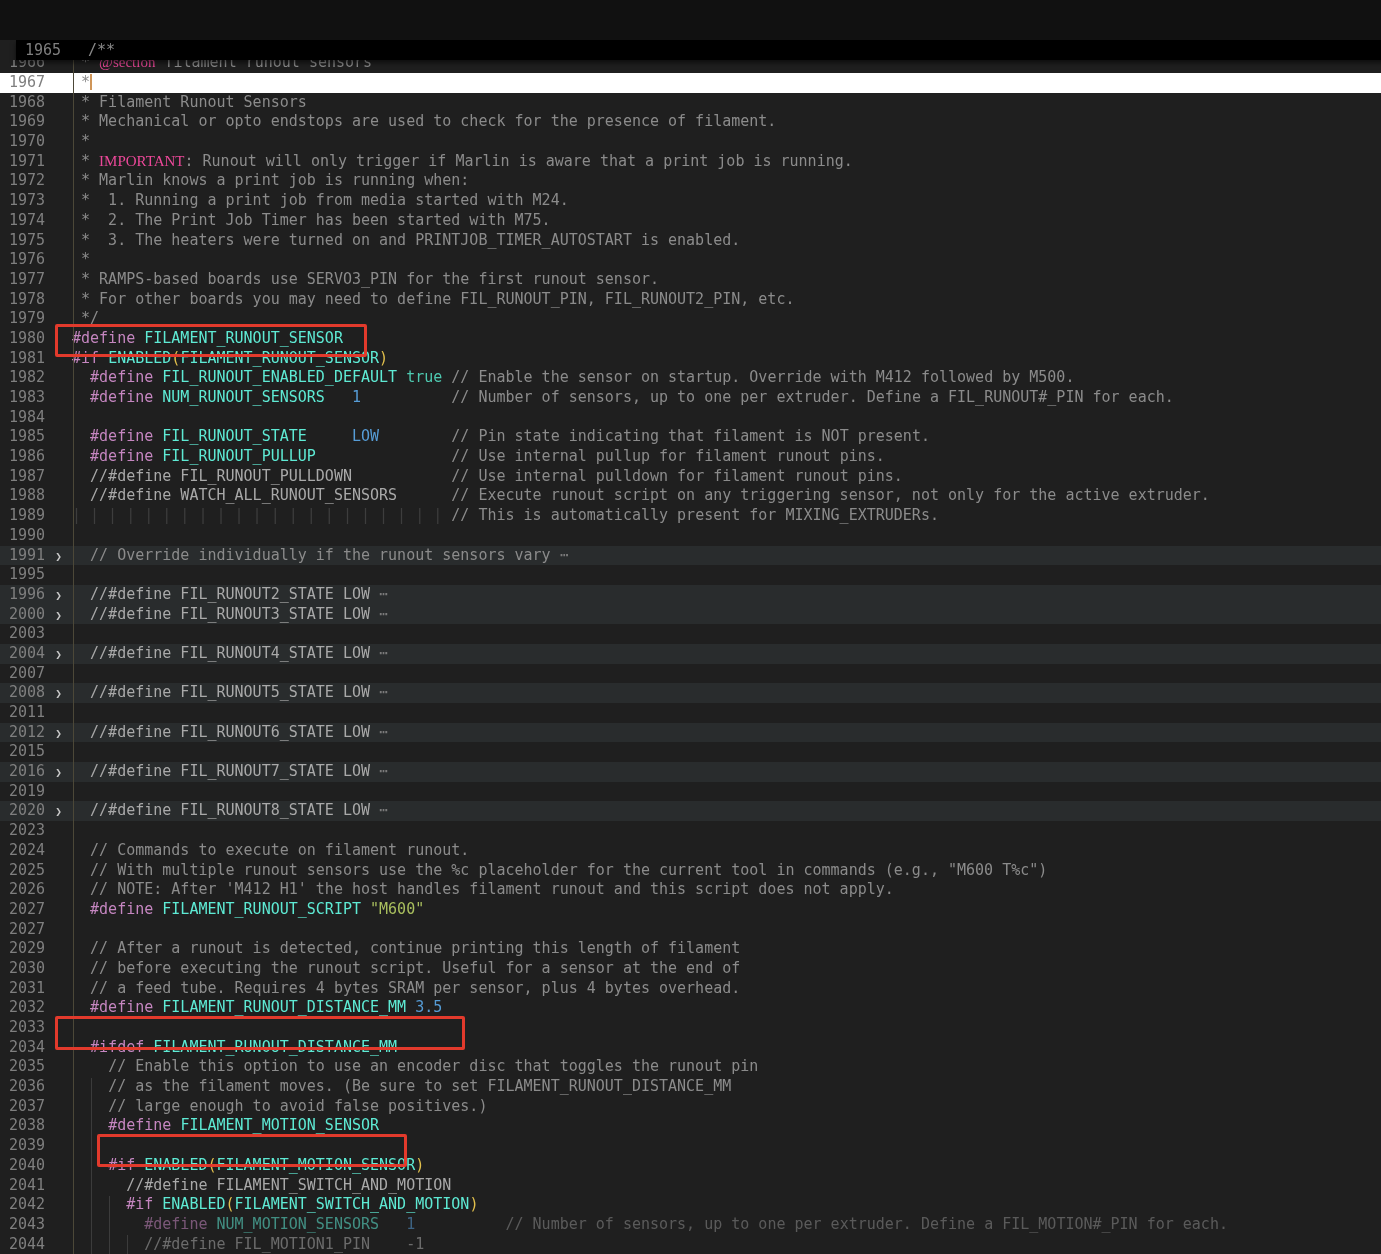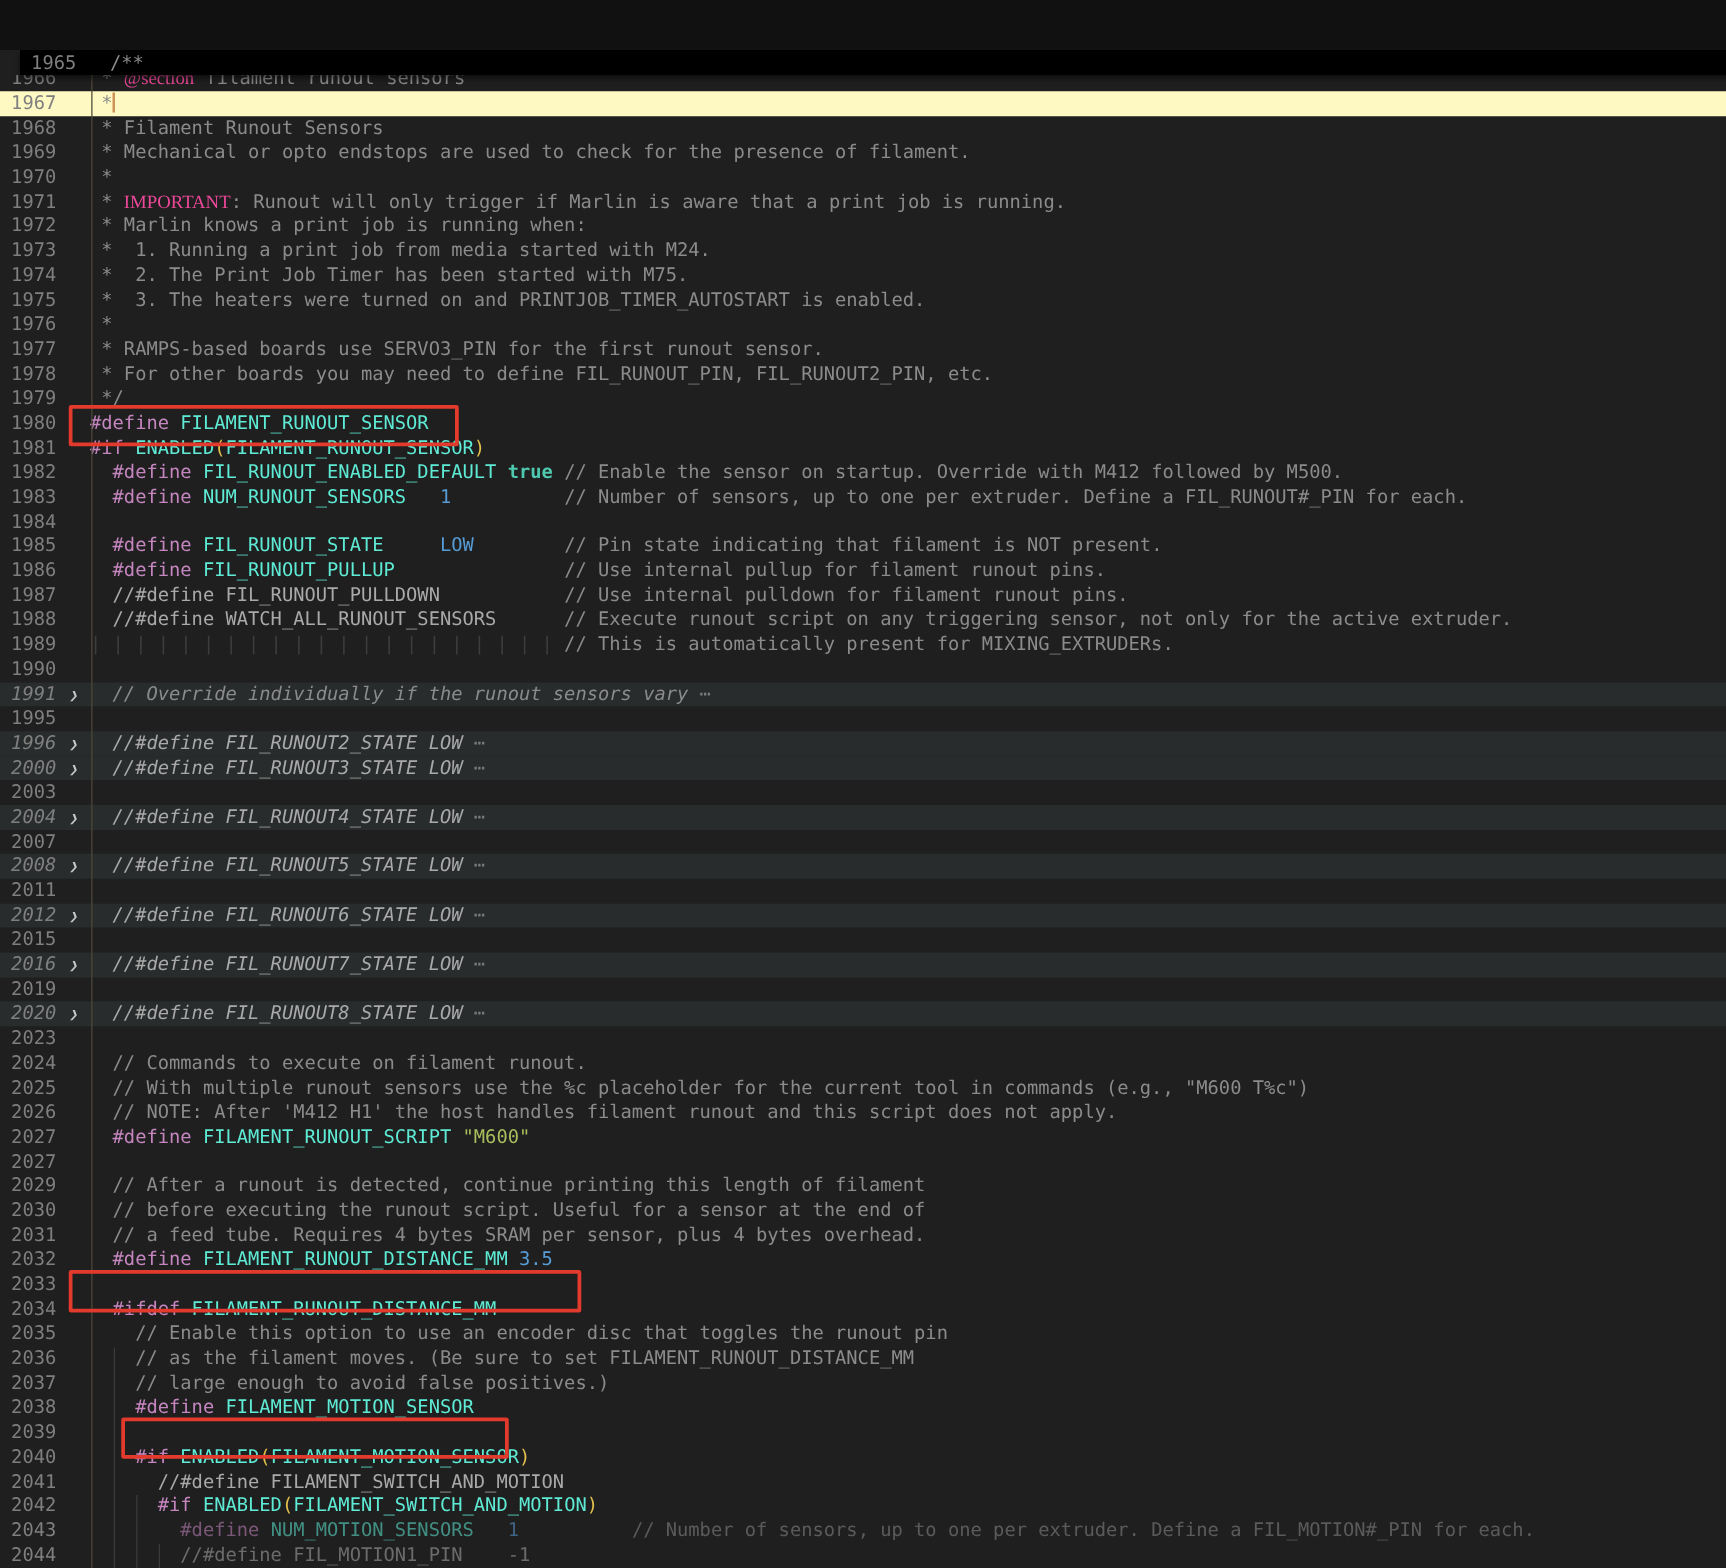--- a/index.html
+++ b/index.html
@@ -12,38 +12,38 @@
     font-size:15px;
     color:#d4d4d4;
     margin-top:40px;
   }
   .rows{position:absolute;left:0;top:20px;width:100%;}
   .clipwrap{height:13px;overflow:hidden;}
   .clipwrap .row{margin-top:-7px;}
   .row{
     display:flex;height:19.7px;line-height:19.7px;white-space:pre;
   }
-  .row-hl{background:#292c2d;font-style:italic;}
-  .row-cur{background:#fef9c3;}
+  .row-hl{background:#292c2d;}
+  .row-cur{background:#ffffff;}
   .gut{display:flex;flex:0 0 72px;}
   .ln{display:inline-block;width:45px;text-align:right;color:#7f7f7f;}
   .chevbox{display:inline-block;width:27px;text-align:center;color:#c8c8c8;}
   .chevbox .chev{font-size:11px;}
   .code{flex:1;white-space:pre;}
   .dim{opacity:0.55;}
 
   
   .t-w{color:#d4d4d4;}
   .t-c{color:#8b8b8b;}
   .t-cc{color:#a9a9a9;}
   .t-tag{color:#ec4899;font-family:Liberation Serif, serif;}
   .t-kw{color:#c586c0;}
   .t-mac{color:#5eead4;}
   .t-num{color:#569cd6;}
-  .t-bool{color:#4ec9b0;font-weight:bold;}
+  .t-bool{color:#4ec9b0;}
   .t-str{color:#a9bf5e;}
   .t-par{color:#e2c04c;}
   .t-fold{color:#7a7a7a;}
   .t-guide{color:#3d3d3d;}
 
   .cursor{
     display:inline-block;width:2px;height:16px;
     background:#cf9558;vertical-align:-3px;
   }
 

